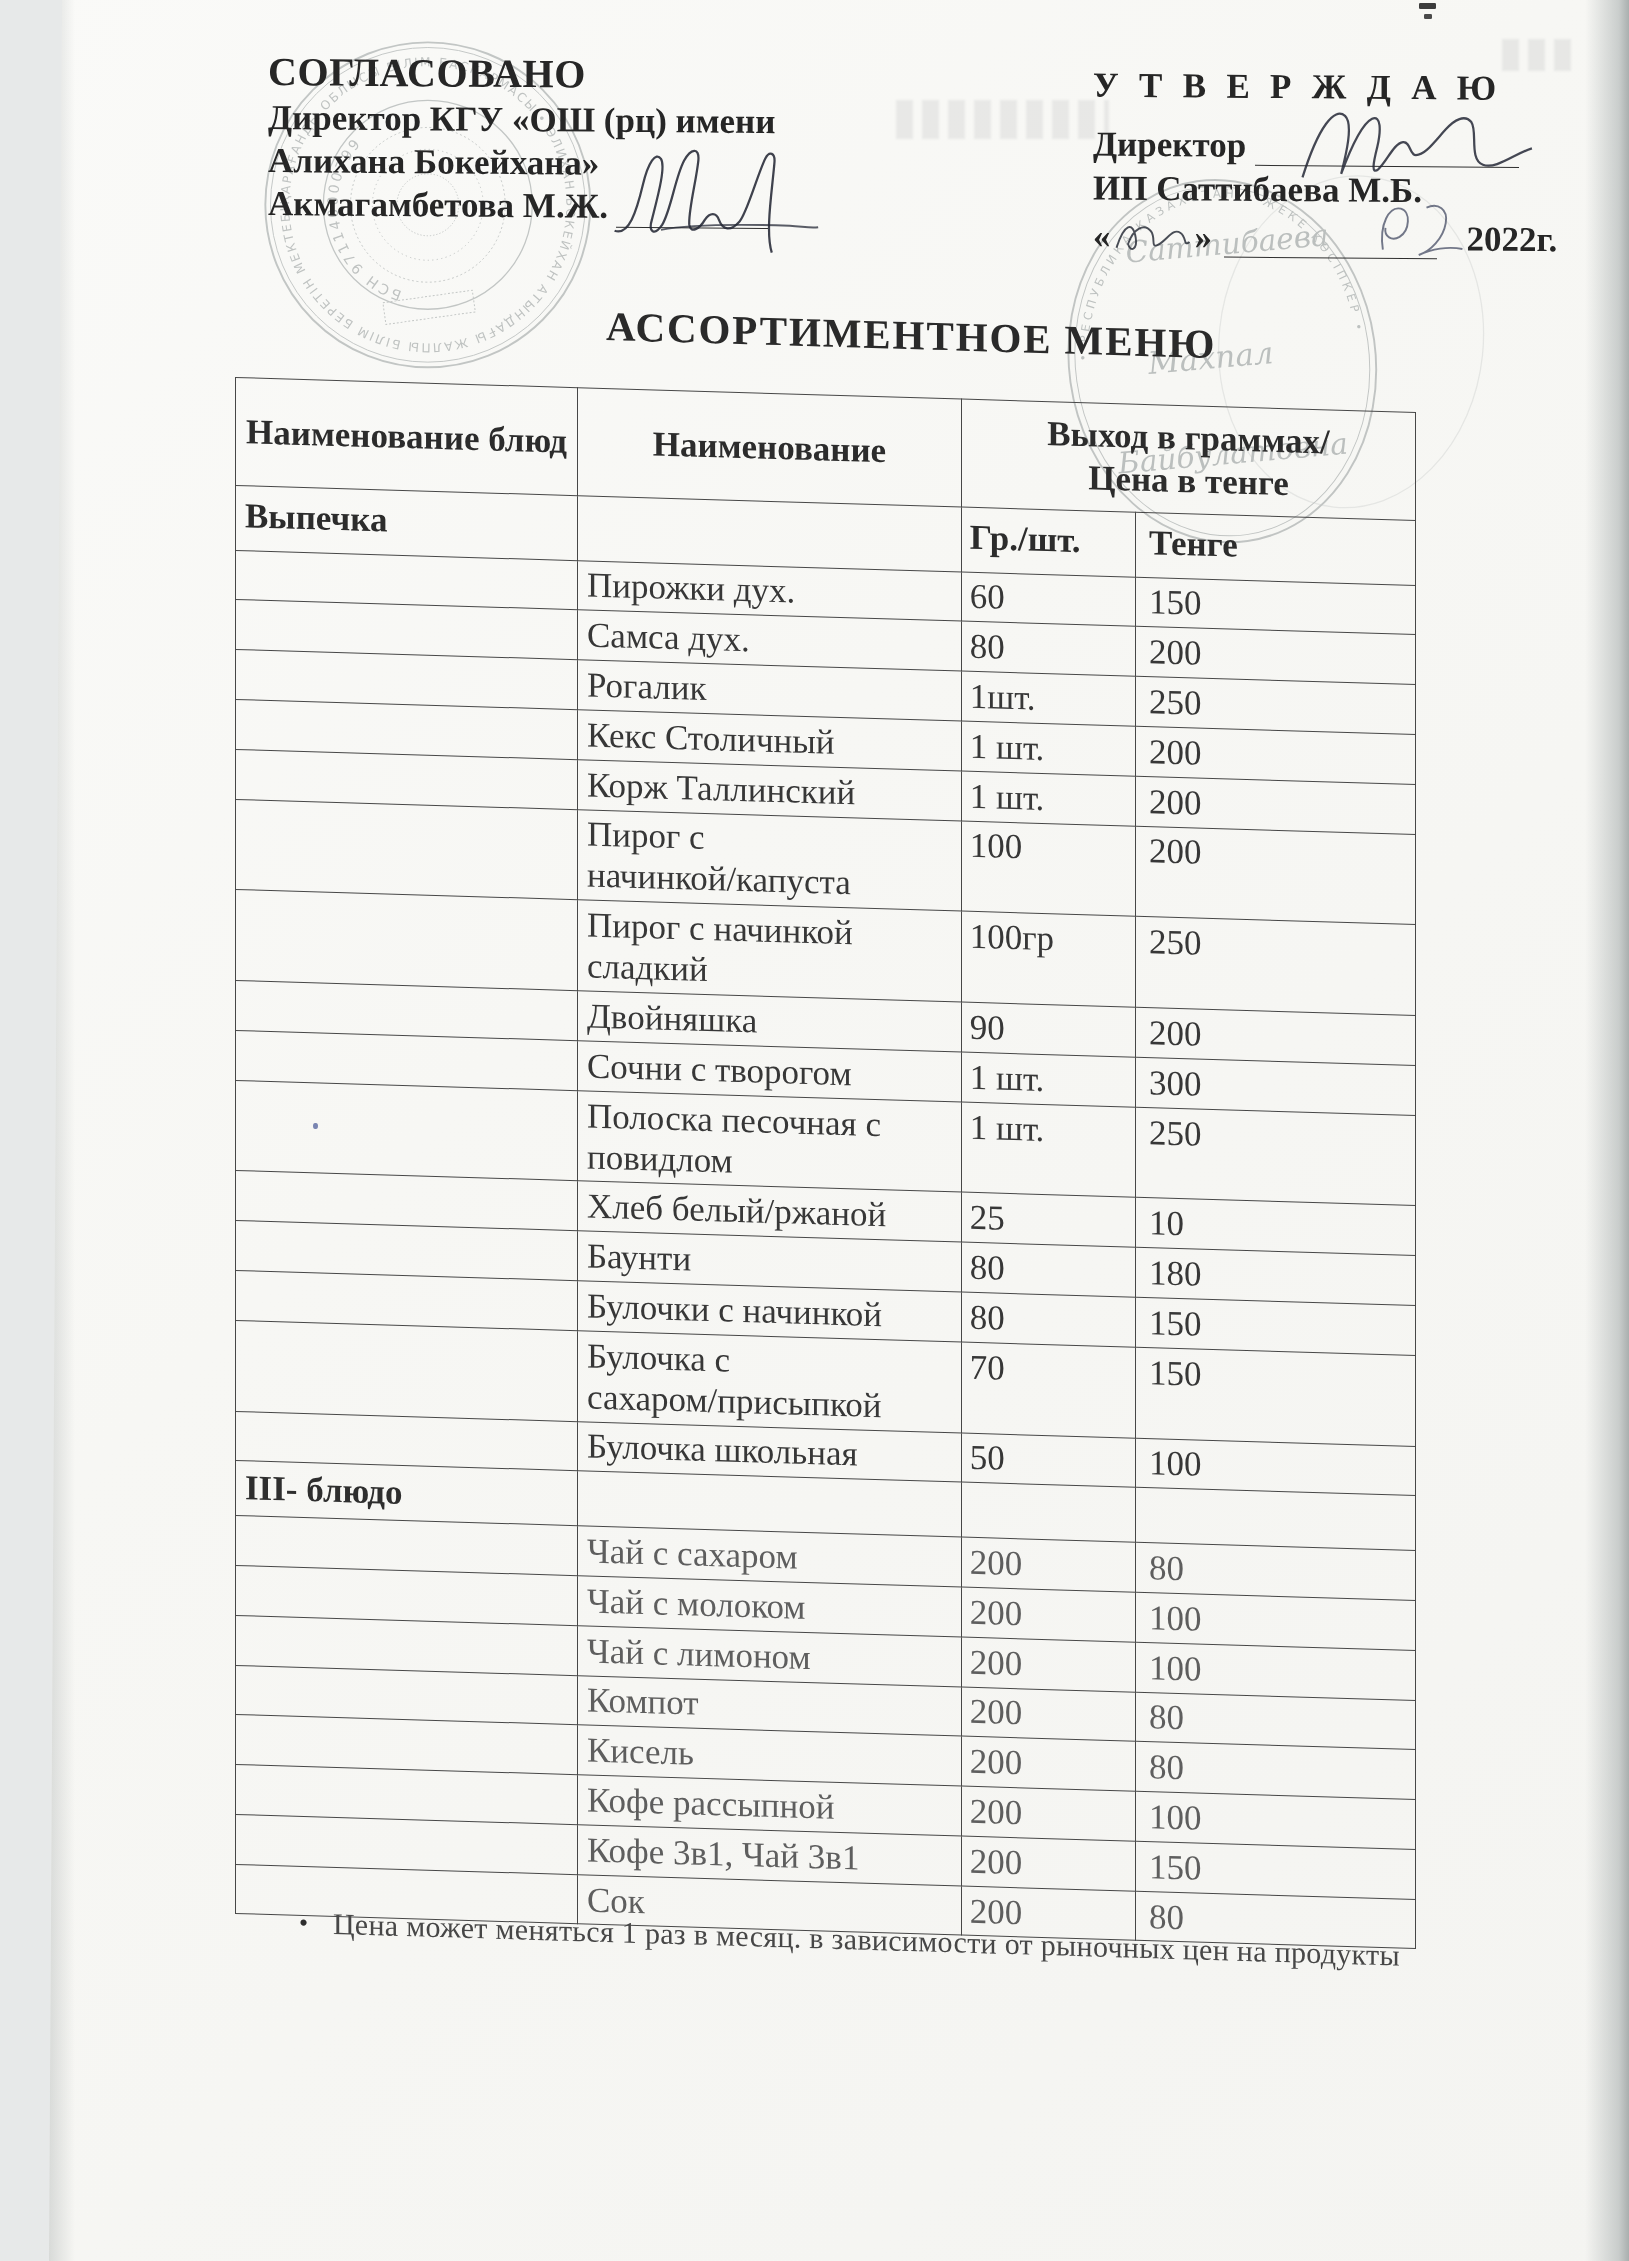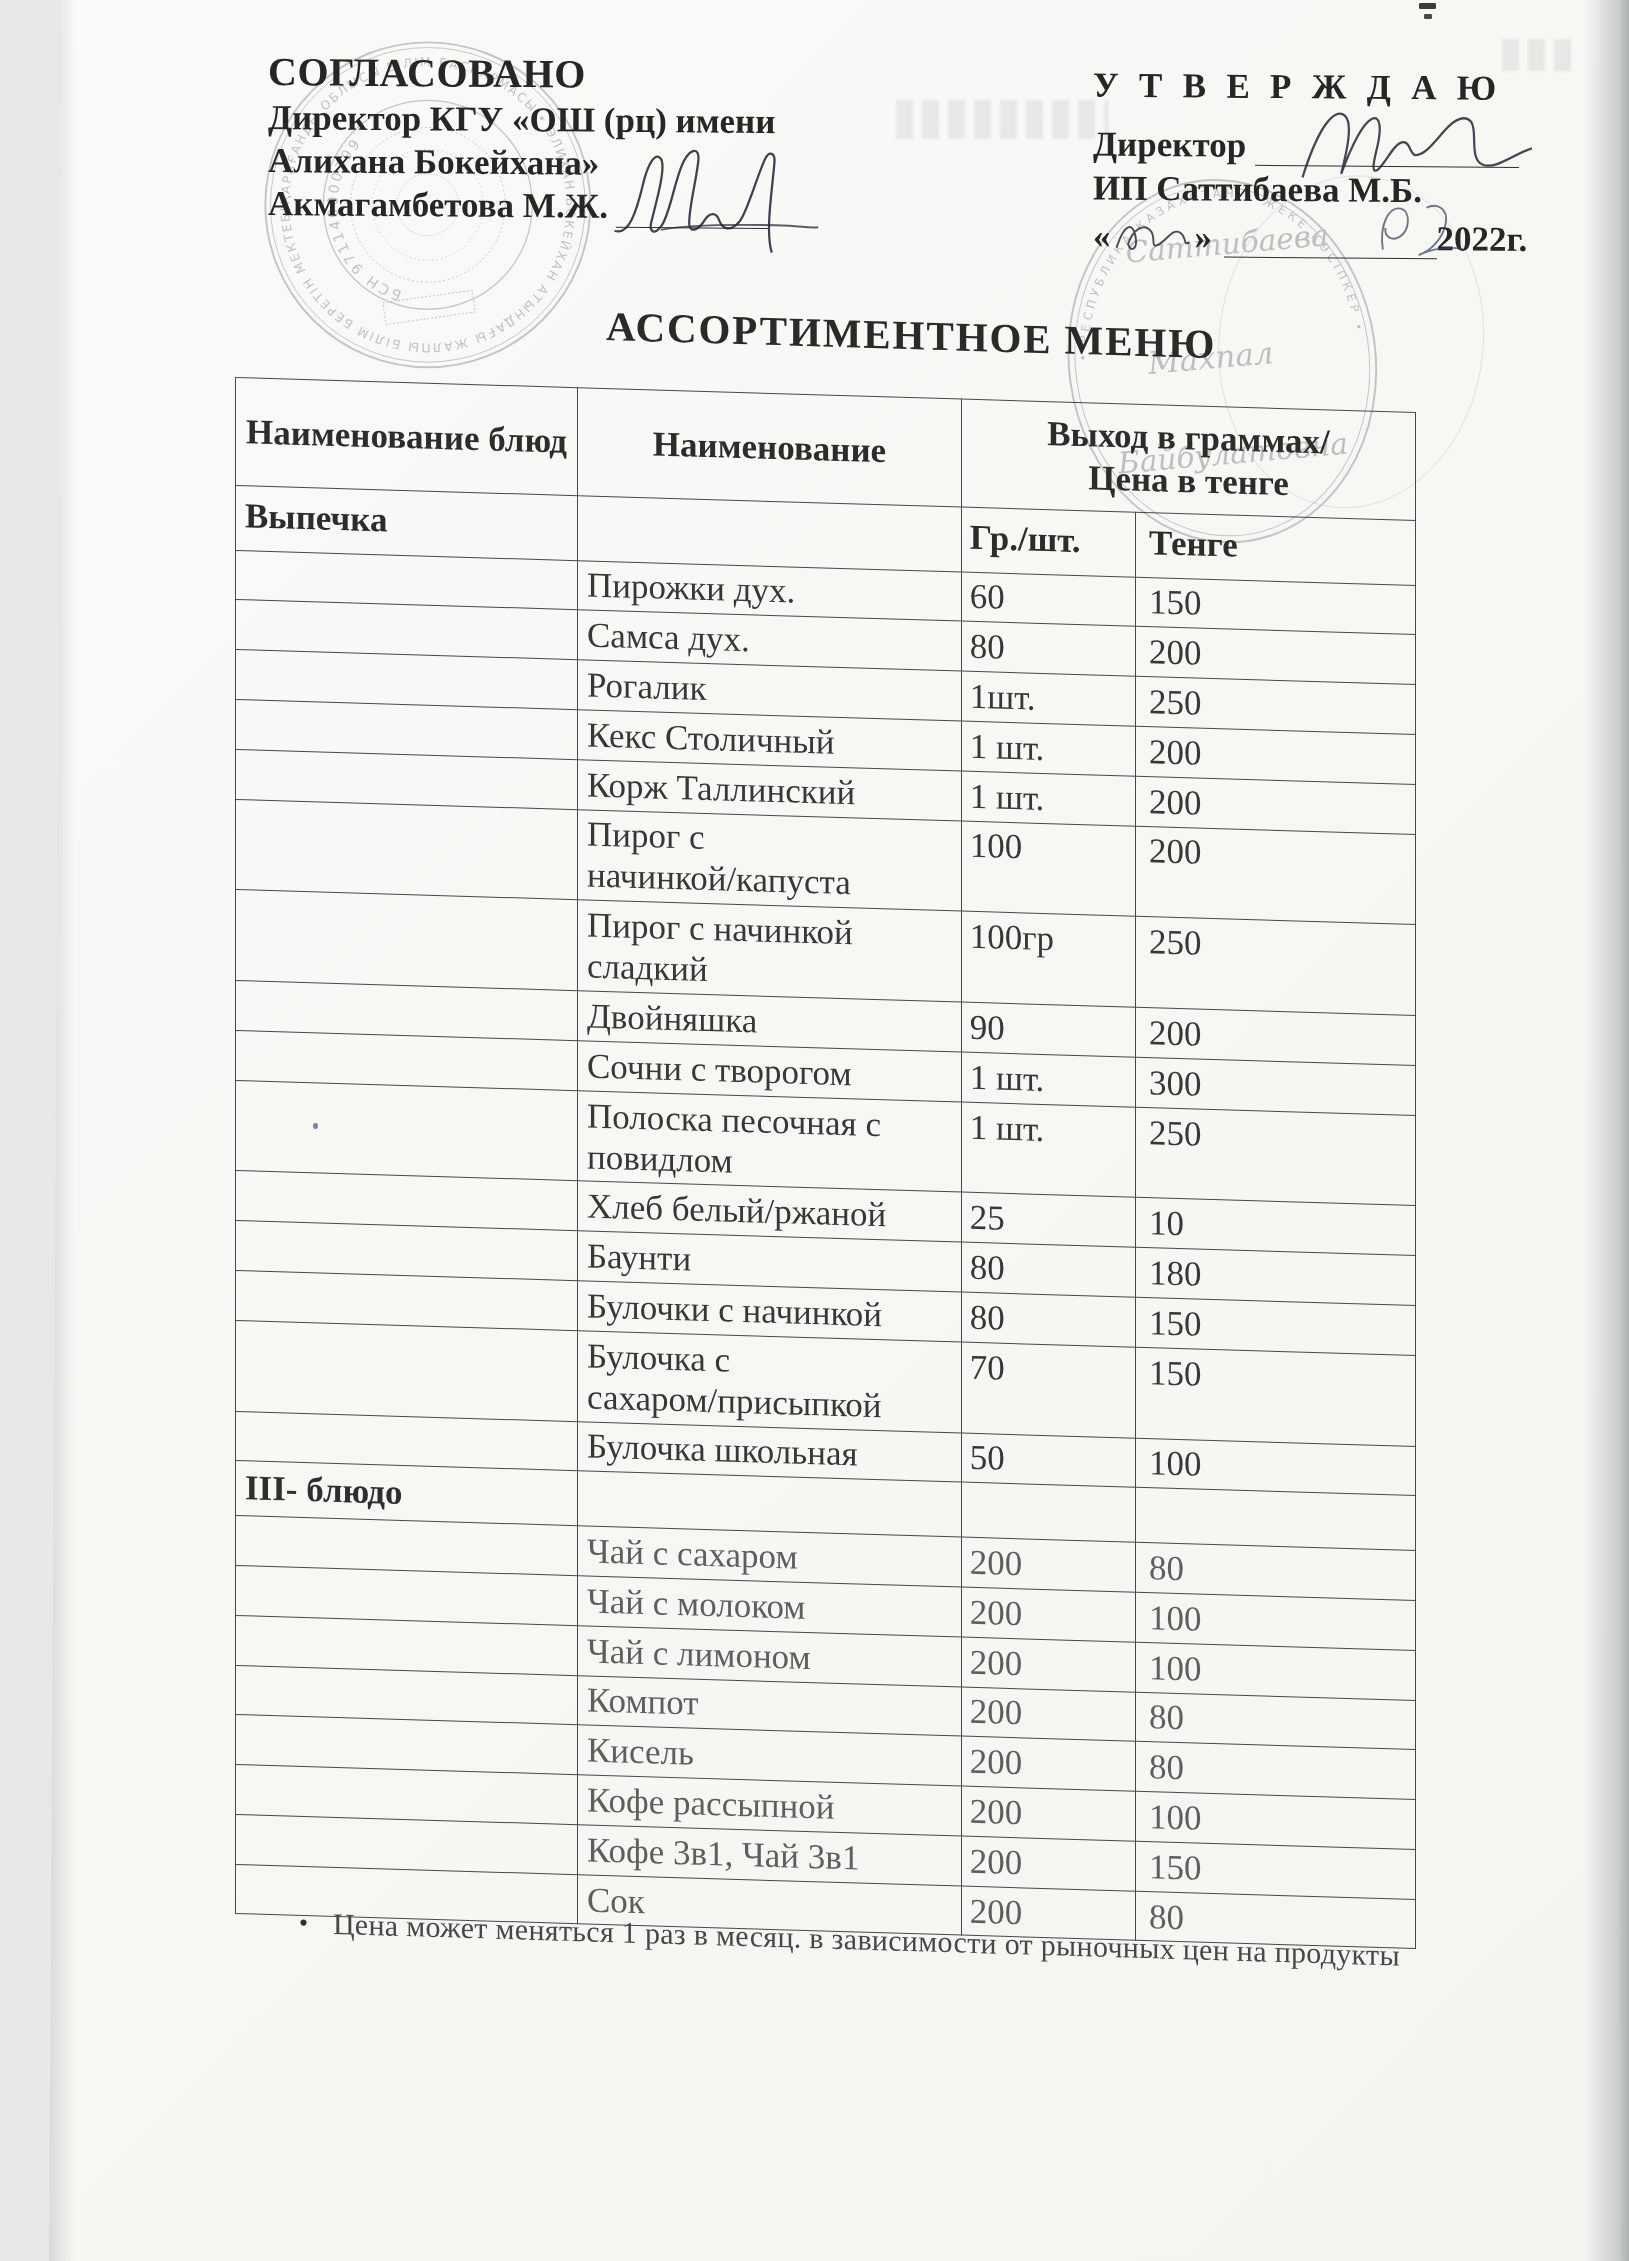--- a/index.html
+++ b/index.html
@@ -146,21 +146,21 @@
           <span>Директор</span><span class="uline" style="width:264px;margin-left:9px;"></span>
         </div>
         <div class="l row3">ИП Саттибаева М.Б.</div>
         <div class="l row4">
           <span>«</span>
           <svg width="84" height="41" viewBox="0 0 130 64">
             <path d="M8,50 C20,12 34,8 38,34 C41,52 30,58 26,44 C34,20 52,10 62,24 C70,35 60,52 74,44 C88,36 96,18 108,26 C118,33 112,48 122,40" stroke="#2a2f3a" stroke-width="3" fill="none" opacity=".85"></path>
           </svg>
           <span>»</span>
           <span class="uline" style="width:213px;margin-left:11.6px;"></span>
-          <span style="">2022г.</span>
+          <span style="margin-left:30px;">2022г.</span>
         </div>
       </div>
 
       <svg class="sig-svg" style="left:603px;top:129px;" width="277" height="123" viewBox="0 0 430 190">
         <path d="M18,150 C40,158 52,120 62,78 C70,44 82,26 90,38 C98,50 84,100 76,132 C70,152 80,158 92,140 C106,116 112,66 126,40 C136,22 150,18 148,40 C145,70 132,120 134,140 C136,154 150,146 158,132 C166,120 176,120 180,132 C186,148 198,150 212,134 C224,120 240,60 252,36 C258,24 268,26 266,44 C262,90 252,150 262,182" stroke="#242836" stroke-width="3.5" fill="none" opacity=".88"></path>
         <path d="M90,148 C130,140 200,138 290,140 C310,141 322,144 334,142" stroke="#242836" stroke-width="3" fill="none" opacity=".75"></path>
       </svg>
       <svg class="sig-svg" style="left:1283px;top:77px;" width="271" height="116" viewBox="0 0 420 180">
         <path d="M30,140 C55,60 80,30 96,44 C110,57 96,110 90,134 C104,96 122,56 138,48 C152,42 152,66 146,92 C140,116 136,136 148,126 C162,112 172,86 186,84 C198,83 196,104 206,104 C220,104 234,84 252,64 C266,48 282,40 292,52 C302,66 288,110 310,118 C330,126 360,100 386,92" stroke="#242836" stroke-width="3.5" fill="none" opacity=".85"></path>
       </svg>

